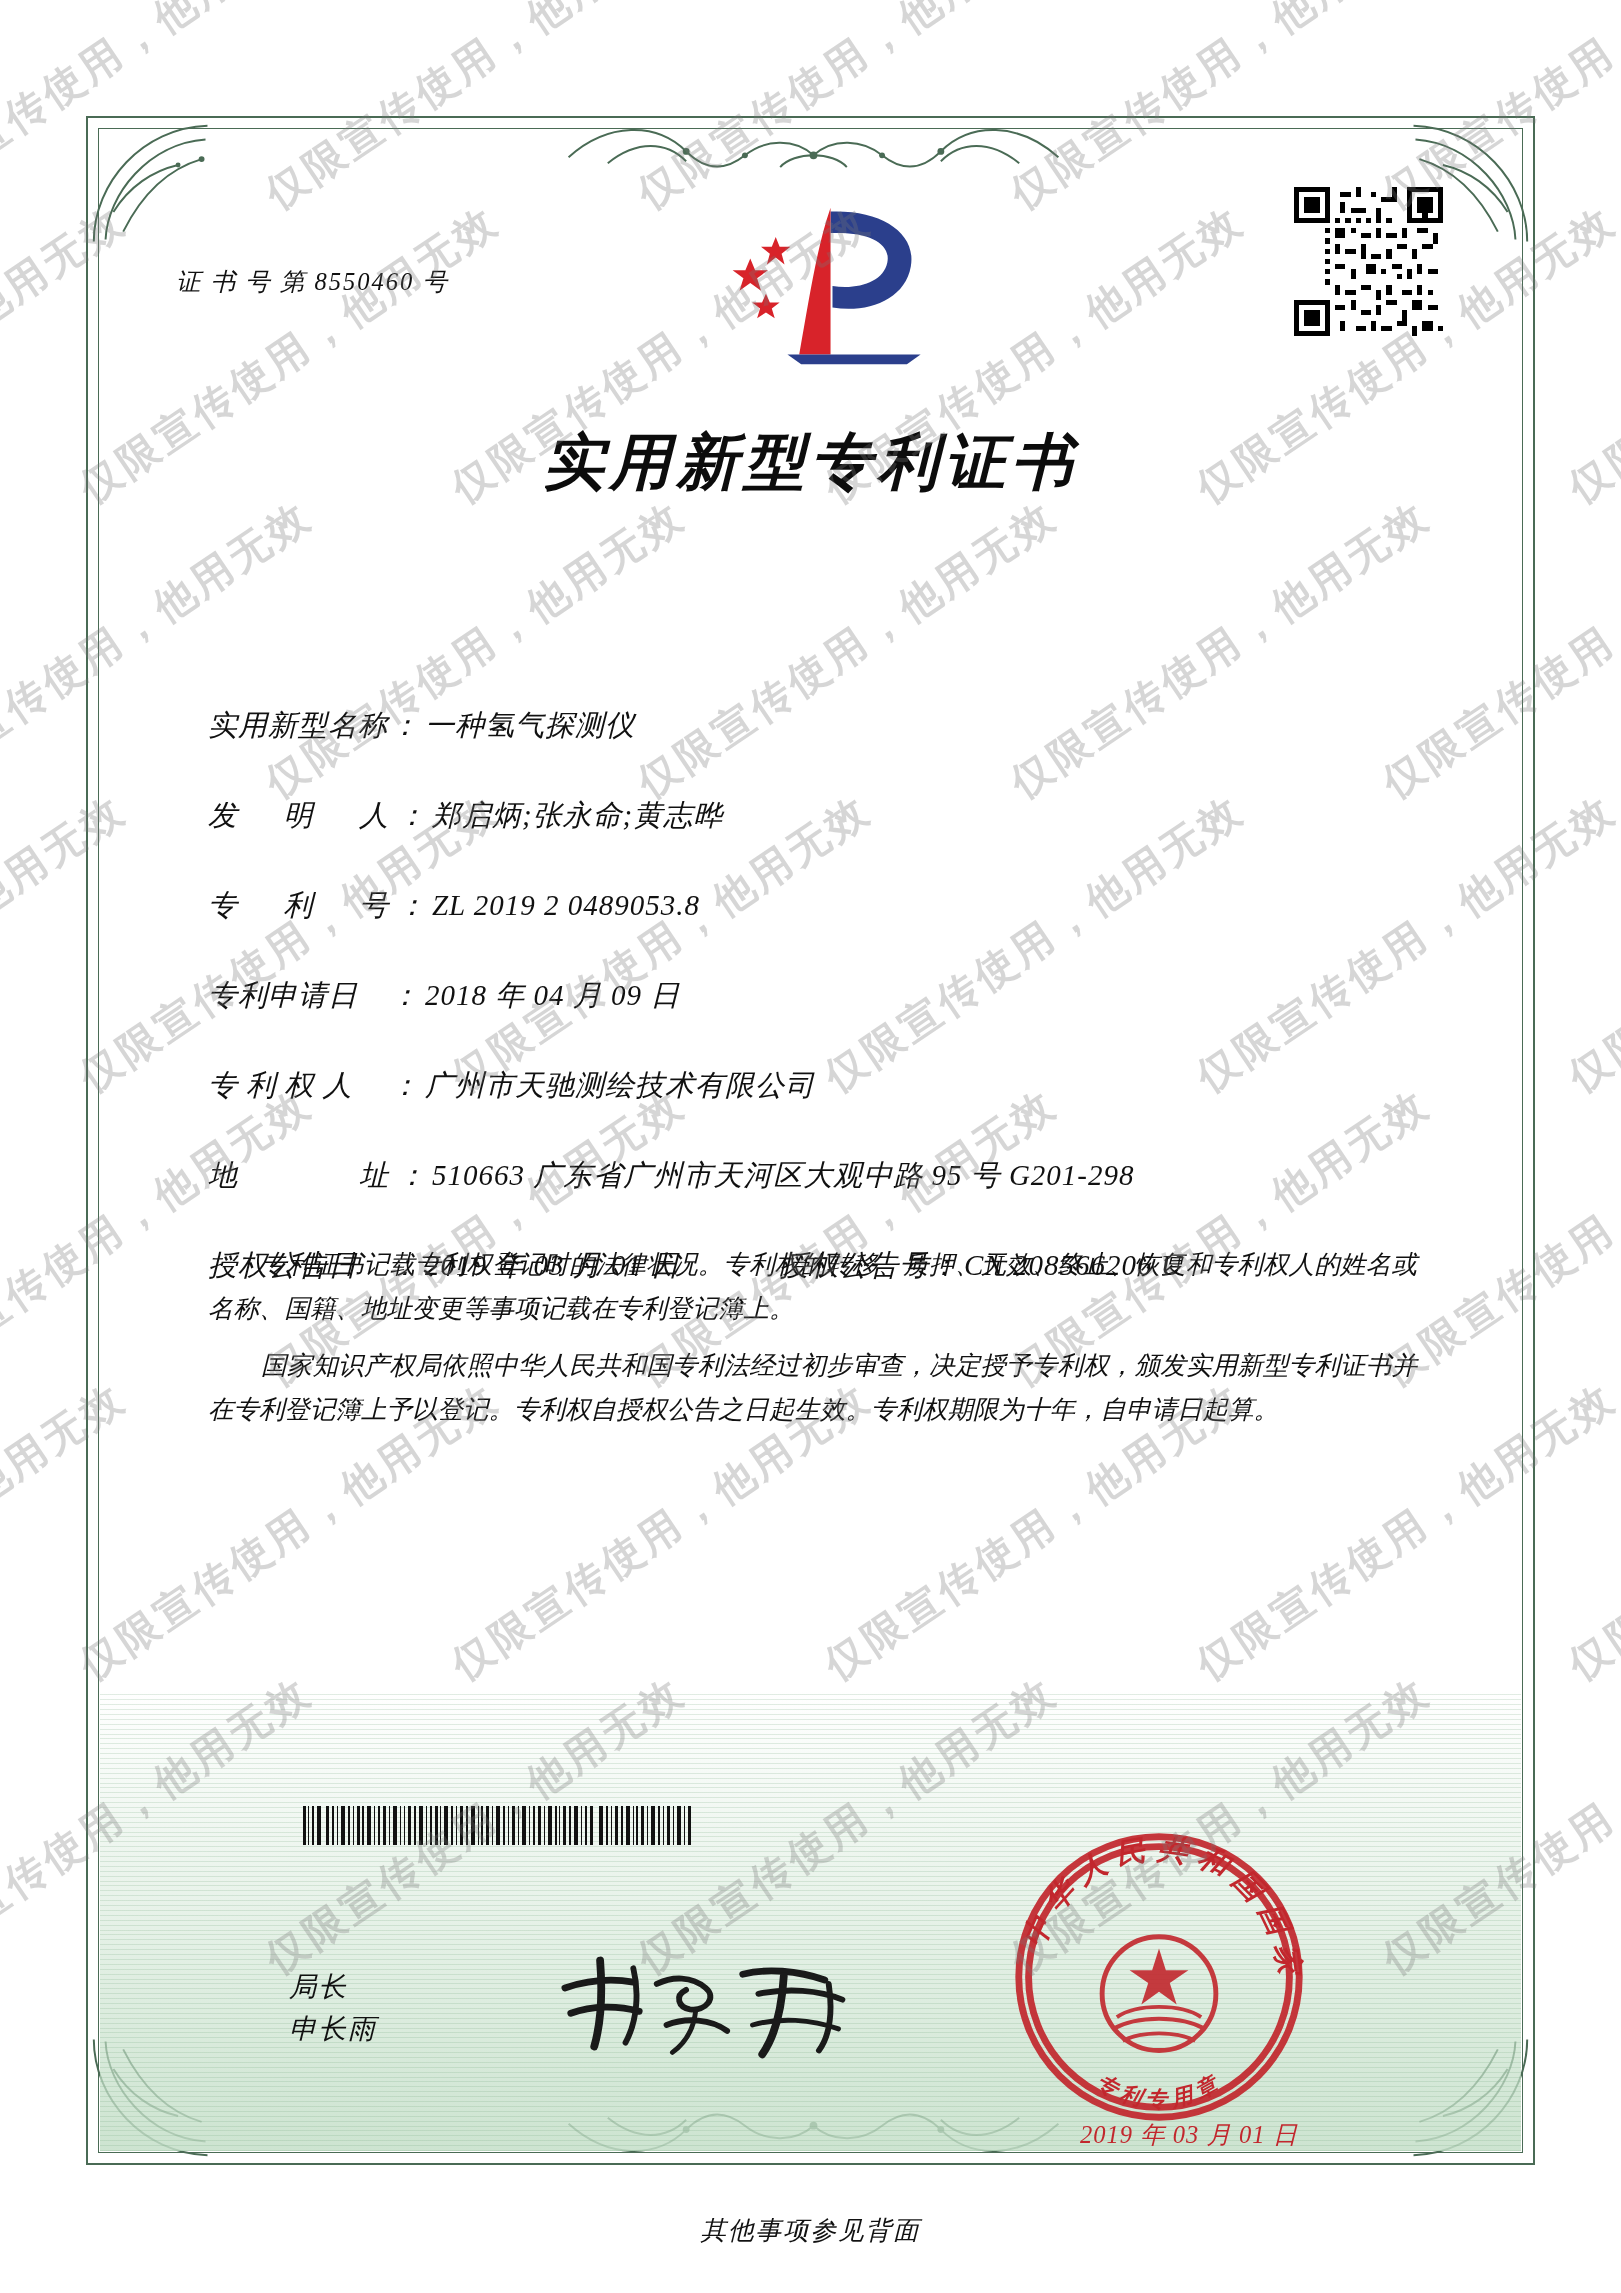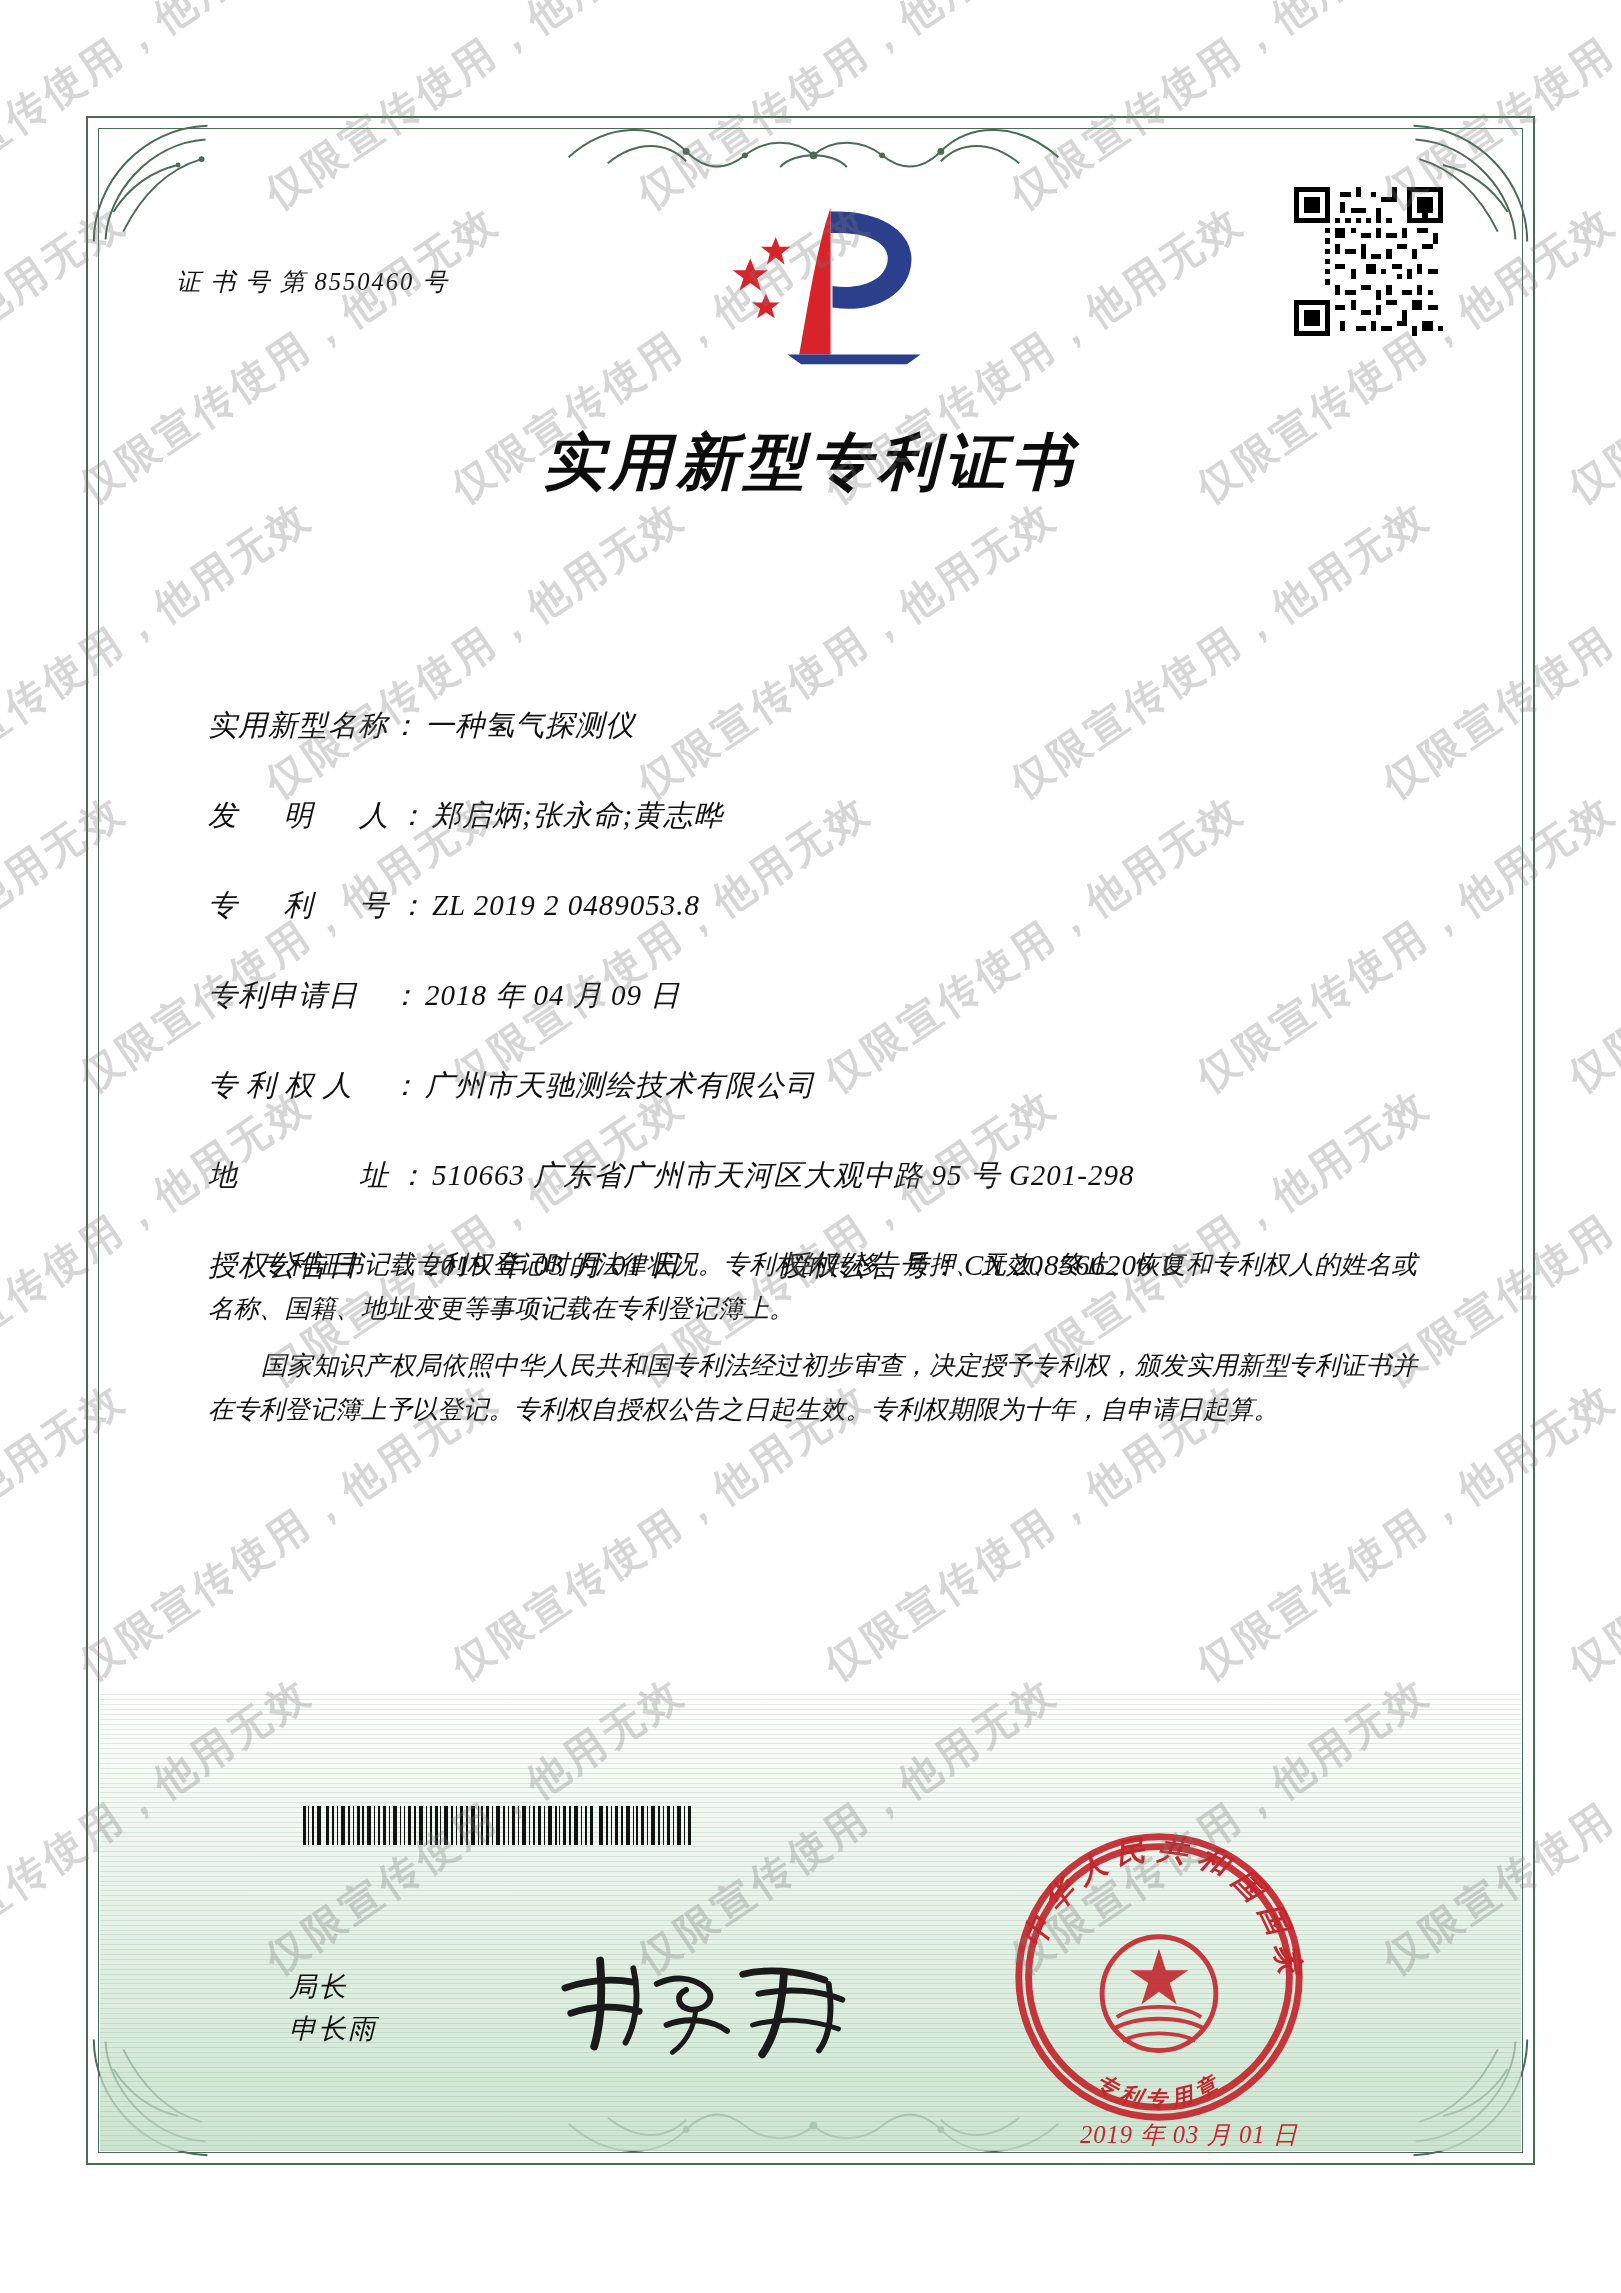--- a/index.html
+++ b/index.html
@@ -617,20 +617,21 @@
       </text>
       <text font-family="DejaVu Sans, sans-serif" font-size="22" font-weight="bold" fill="#c2272d" letter-spacing="6">
         <textPath href="#sealArcBottom" startOffset="30%">专利专用章</textPath>
       </text>
     </svg>
 
     <div class="seal-date">2019 年 03 月 01 日</div>
 
   </div>
 
+  <div class="doc-footer">其他事项参见背面</div>
 </div>
 
 <div class="watermarks" id="wm-layer">
     <div class="wm" style="left: -118px; top: 176px;">仅限宣传使用，他用无效</div>
     <div class="wm" style="left: 255px; top: 176px;">仅限宣传使用，他用无效</div>
     <div class="wm" style="left: 627px; top: 176px;">仅限宣传使用，他用无效</div>
     <div class="wm" style="left: 1000px; top: 176px;">仅限宣传使用，他用无效</div>
     <div class="wm" style="left: 1372px; top: 176px;">仅限宣传使用，他用无效</div>
     <div class="wm" style="left: -304px; top: 470px;">仅限宣传使用，他用无效</div>
     <div class="wm" style="left: 69px; top: 470px;">仅限宣传使用，他用无效</div>

